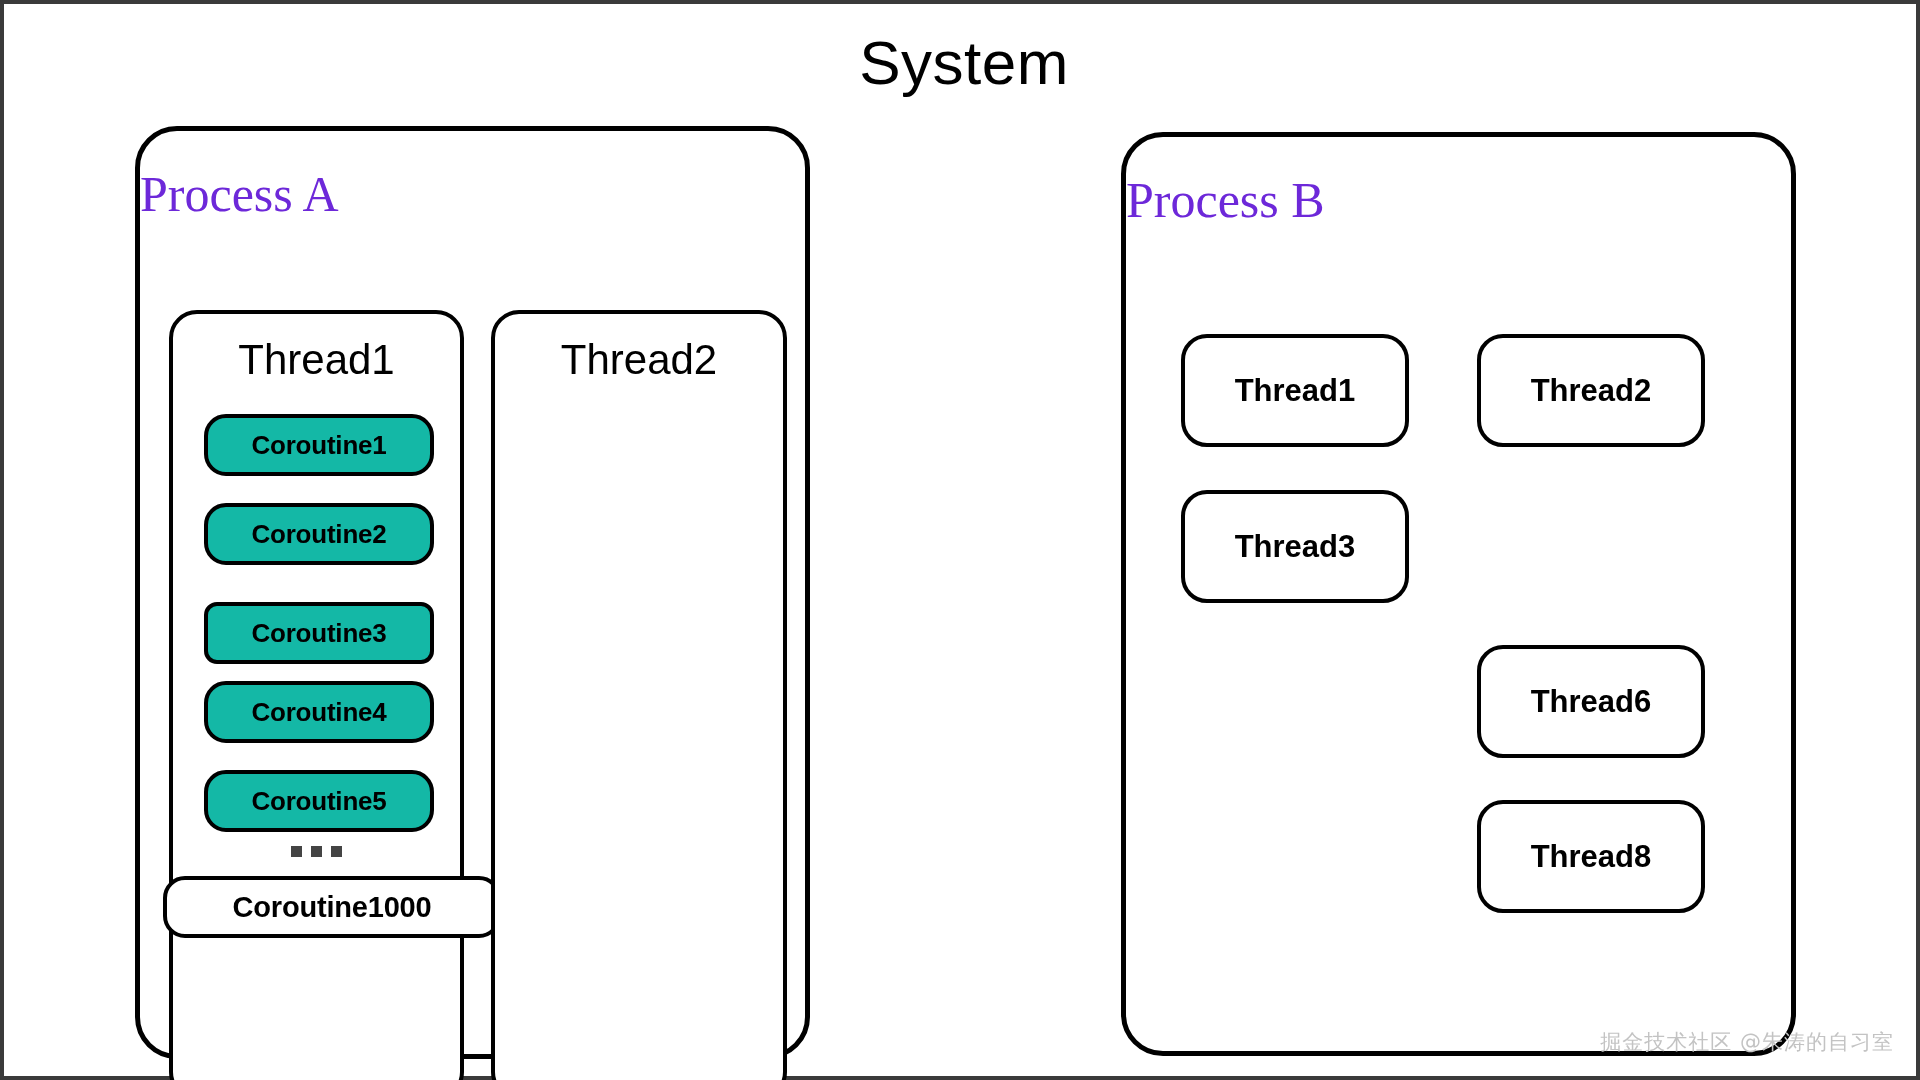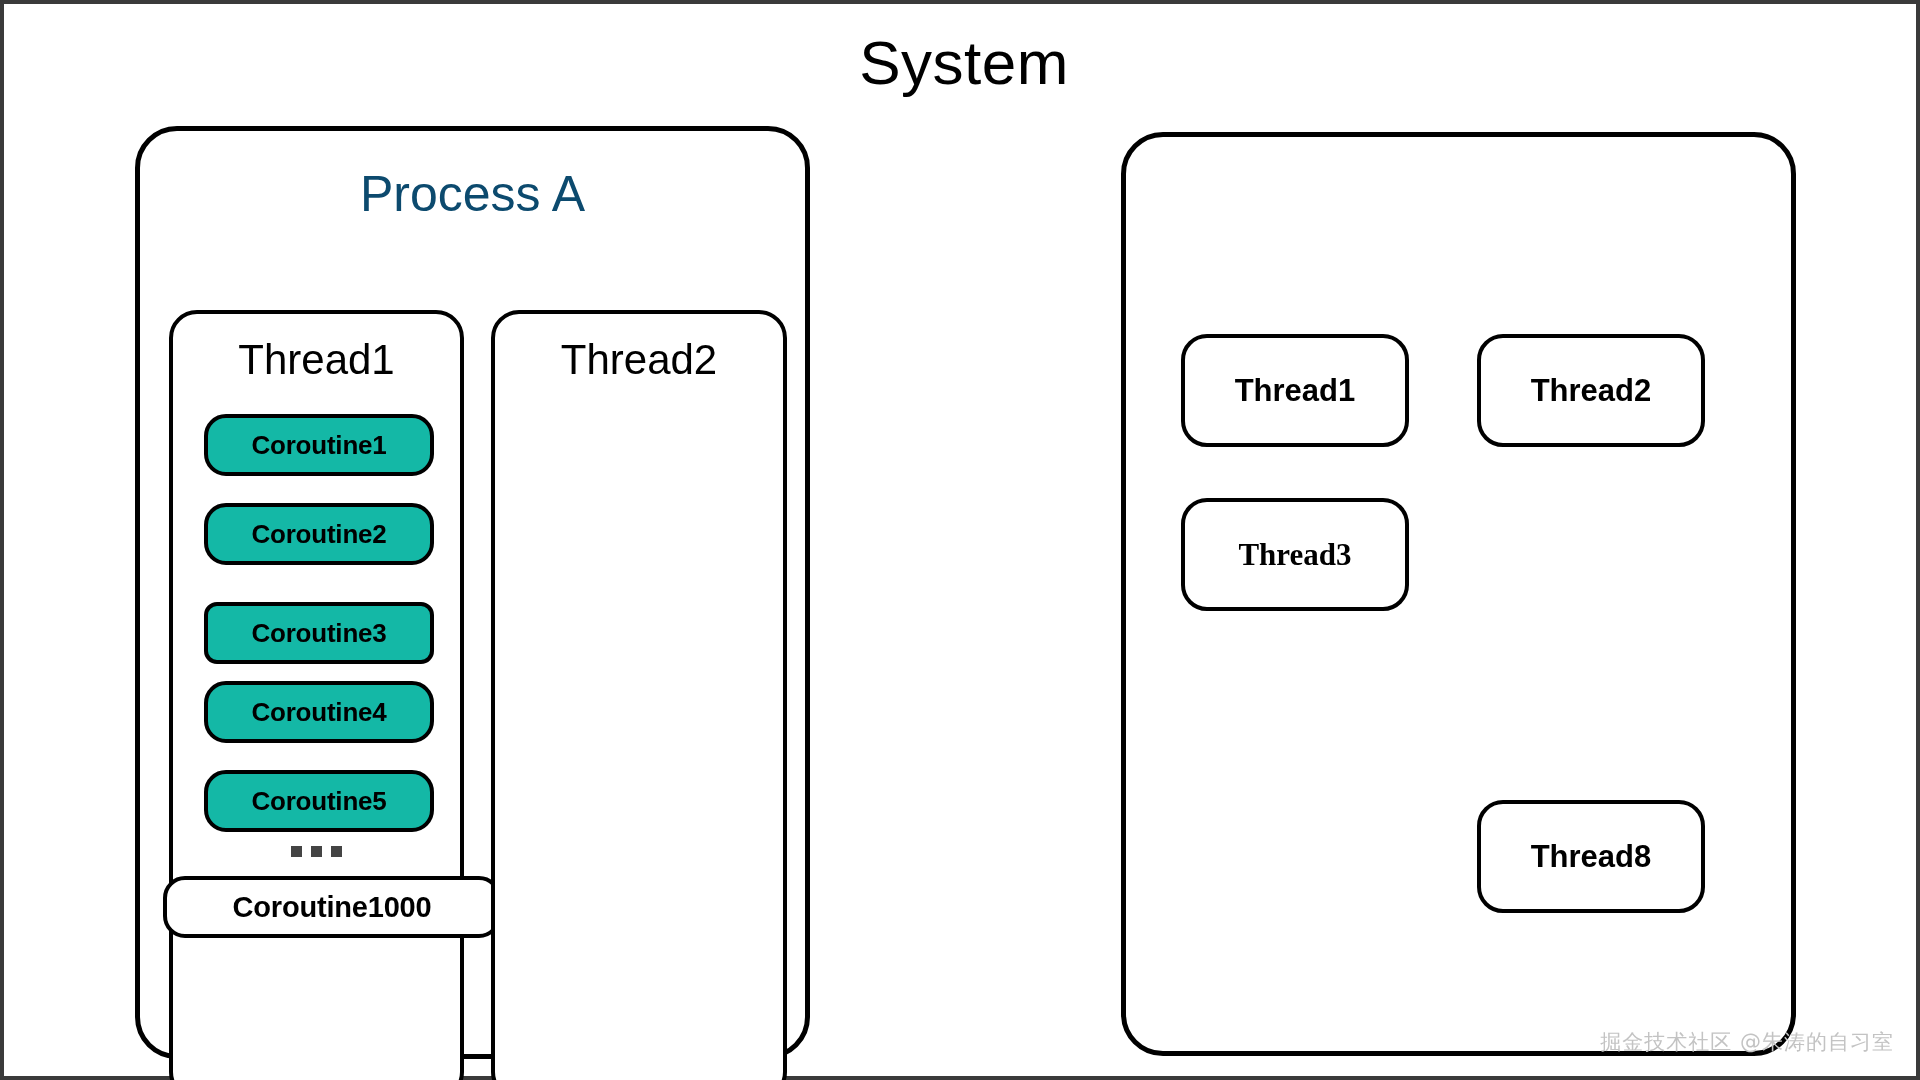--- a/index.html
+++ b/index.html
@@ -56,25 +56,25 @@
     left: 1117px;
     top: 128px;
     width: 675px;
     height: 924px;
   }
   .process-title {
     position: absolute;
     left: 0;
     top: 38px;
     width: 100%;
-    text-align: center;
     font-size: 50px;
     font-weight: 400;
-    color: #0c4a6e;
+    color: #6d28d9;
     line-height: 1;
+    font-family: Liberation Serif, serif;
   }
 
   
   .thread-col {
     position: absolute;
     border: 4px solid #000000;
     border-radius: 28px;
     background: #ffffff;
     box-sizing: border-box;
   }
@@ -186,21 +186,21 @@
     display: flex;
     align-items: center;
     justify-content: center;
     font-size: 31px;
     font-weight: 700;
     color: #000000;
   }
   .tc-col-l { left: 2px; }
   .tc-col-r { left: 298px; }
   .tc-row-1 { top: 0px; }
-  .tc-row-2 { top: 164px; font-family: Liberation Serif, serif; }
+  .tc-row-2 { top: 156px; }
   .tc-row-3 { top: 311px; }
   .tc-row-4 { top: 466px; }
 
   
   .watermark {
     position: absolute;
     right: 22px;
     bottom: 20px;
     font-size: 21px;
     color: #c3c3c3;
@@ -242,28 +242,30 @@
       </div>
     </div>
 
     <div class="thread-col" id="thread-col-2">
       <div class="thread-col-title">Thread2</div>
     </div>
   </div>
 
   <div class="process-box" id="process-b">
 
+    <div class="process-title">Process B</div>
 
     <div class="thread-grid">
 
       <div class="thread-cell tc-col-l tc-row-1">Thread1</div>
       <div class="thread-cell tc-col-r tc-row-1">Thread2</div>
 
       <div class="thread-cell tc-col-l tc-row-2">Thread3</div>
 
+      <div class="thread-cell tc-col-r tc-row-3">Thread6</div>
 
       <div class="thread-cell tc-col-r tc-row-4">Thread8</div>
     </div>
   </div>
 
   <div class="watermark">掘金技术社区 @朱涛的自习室</div>
 
 </div>
 
 </body></html>

